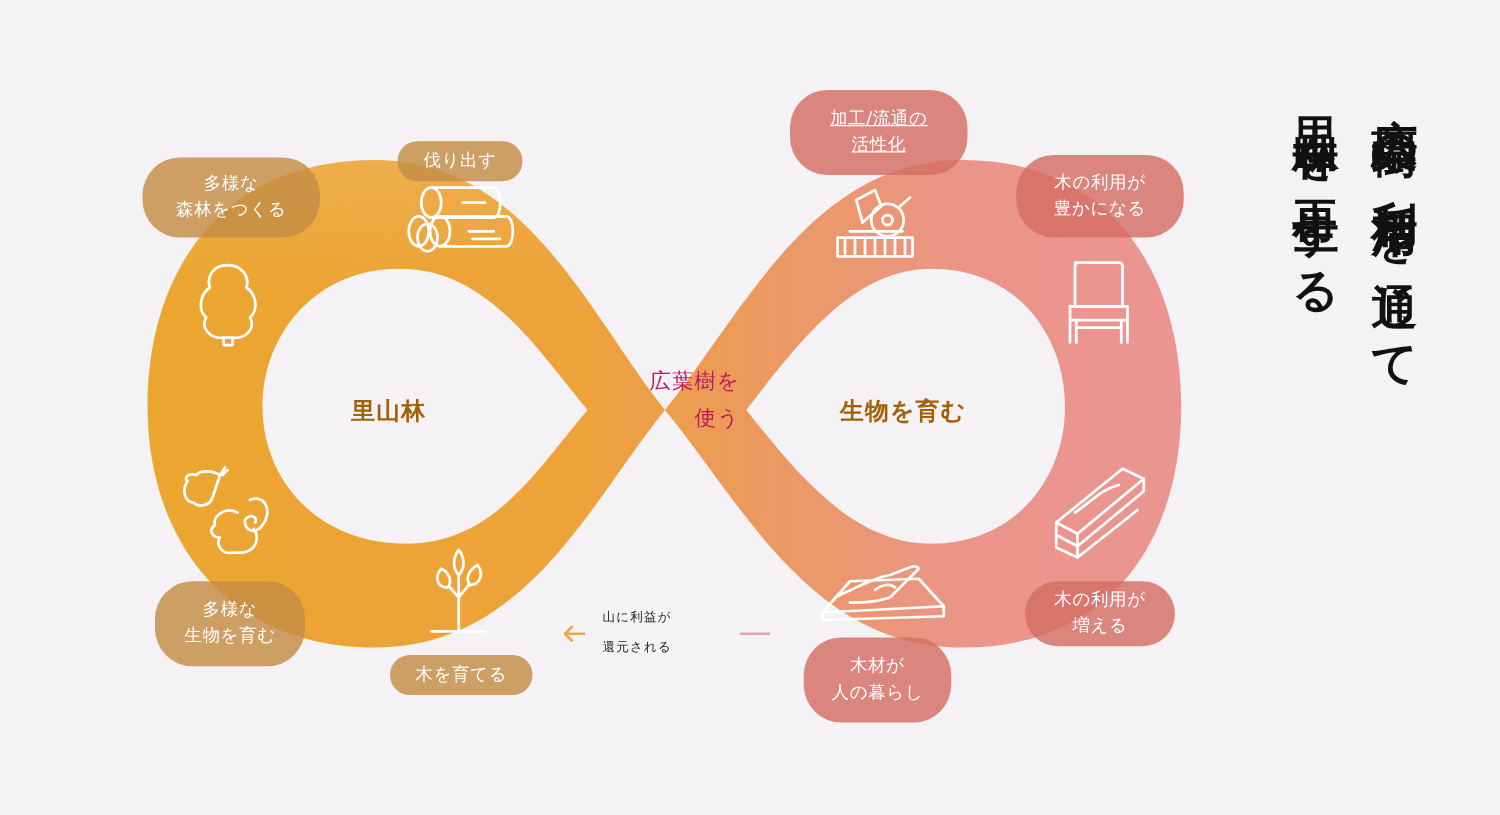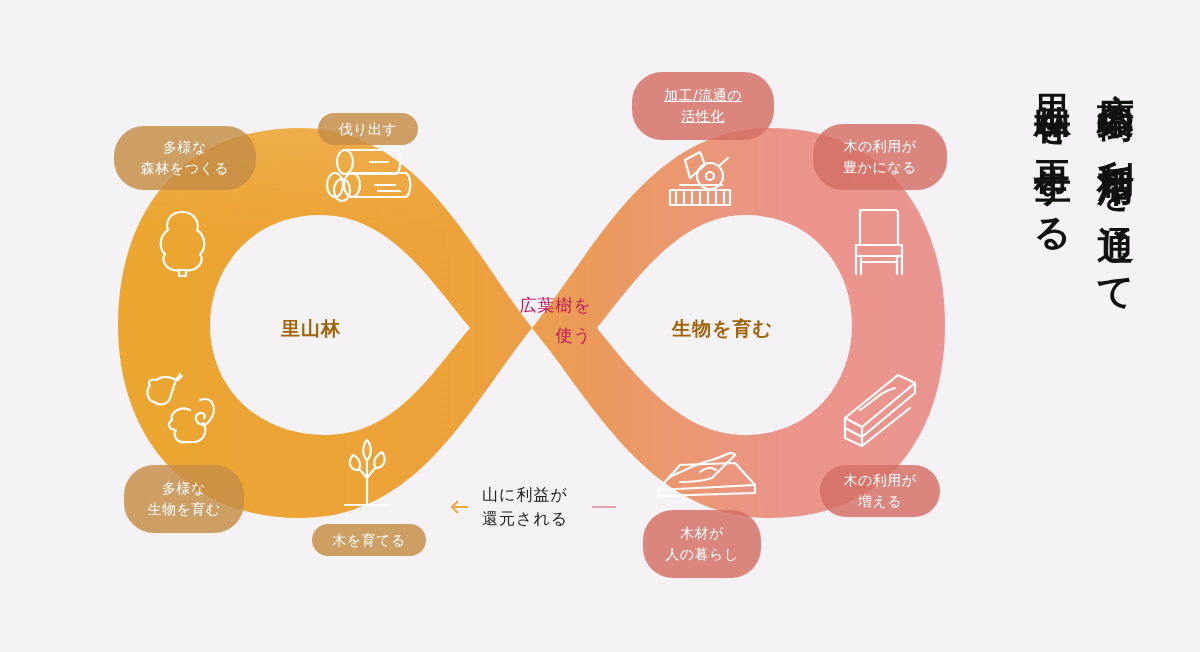--- a/index.html
+++ b/index.html
@@ -5,21 +5,21 @@
   html, body { margin:0; padding:0; }
   body { width:1200px; height:652px; background:#f4f2f4; position:relative; overflow:hidden;
          font-family:"DejaVu Sans","Liberation Sans",sans-serif; }
   #diagram { position:absolute; left:0; top:0; width:1200px; height:652px; }
   .pill { position:absolute; display:flex; align-items:center; justify-content:center; text-align:center;
           color:#fff; font-size:14px; line-height:21px; border-radius:30px; letter-spacing:0.5px; white-space:pre-line; }
   .pill.orange { background:rgba(196,140,70,0.82); }
   .pill.pink { background:rgba(212,110,100,0.82); }
   .loop-label { position:absolute; font-size:19px; font-weight:bold; color:#a16207; letter-spacing:1px; }
   .center-label { position:absolute; color:#be185d; font-size:17px; line-height:30px; text-align:right; white-space:pre-line; letter-spacing:1px; }
-  .return-note { position:absolute; font-size:16px; line-height:24px; color:#222; white-space:pre-line; letter-spacing:1px; }
+  .return-note { position:absolute; font-size:10px; line-height:24px; color:#222; white-space:pre-line; letter-spacing:1px; }
   .vtitle { position:absolute; writing-mode:vertical-rl; font-weight:bold; font-size:37px; color:#111; letter-spacing:6px; line-height:1; }
 </style>
 </head>
 <body>
 
 <svg id="diagram" viewBox="0 0 1200 652" xmlns="http://www.w3.org/2000/svg">
   <defs>
     <linearGradient id="gradBand" x1="0" y1="0" x2="1" y2="0">
       <stop offset="0" stop-color="#eba630"></stop>
       <stop offset="0.42" stop-color="#eda23a"></stop>

